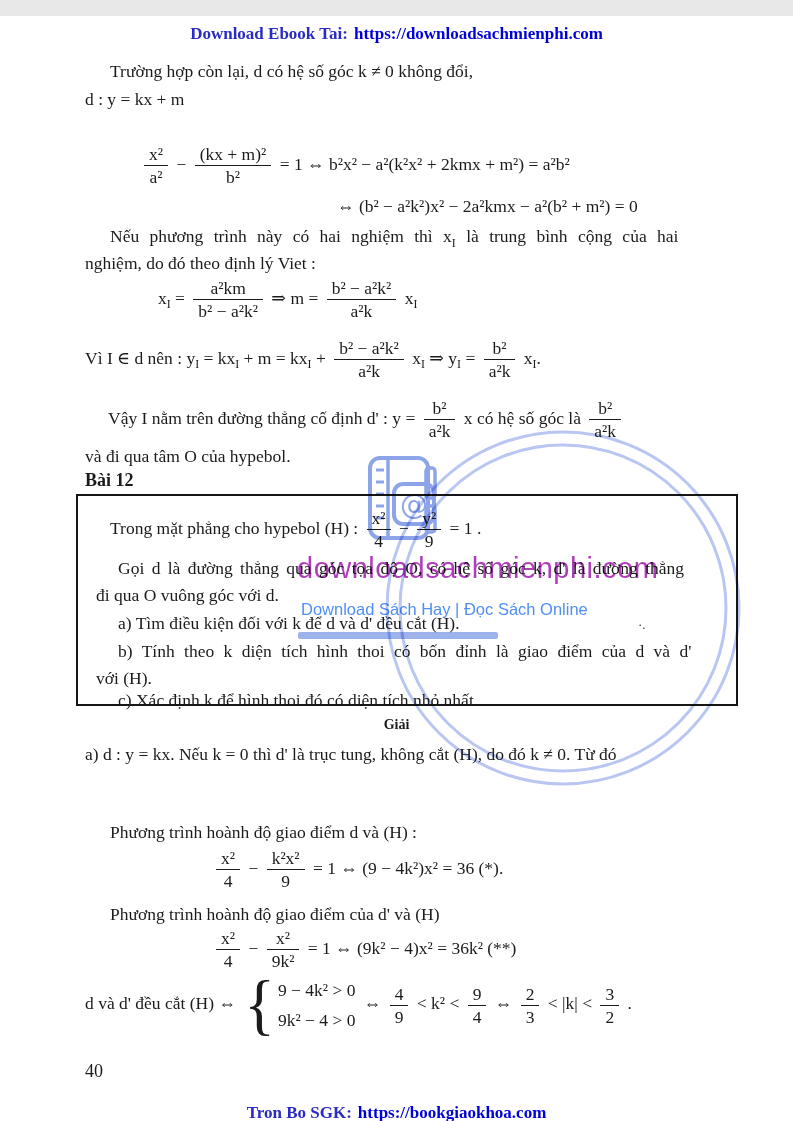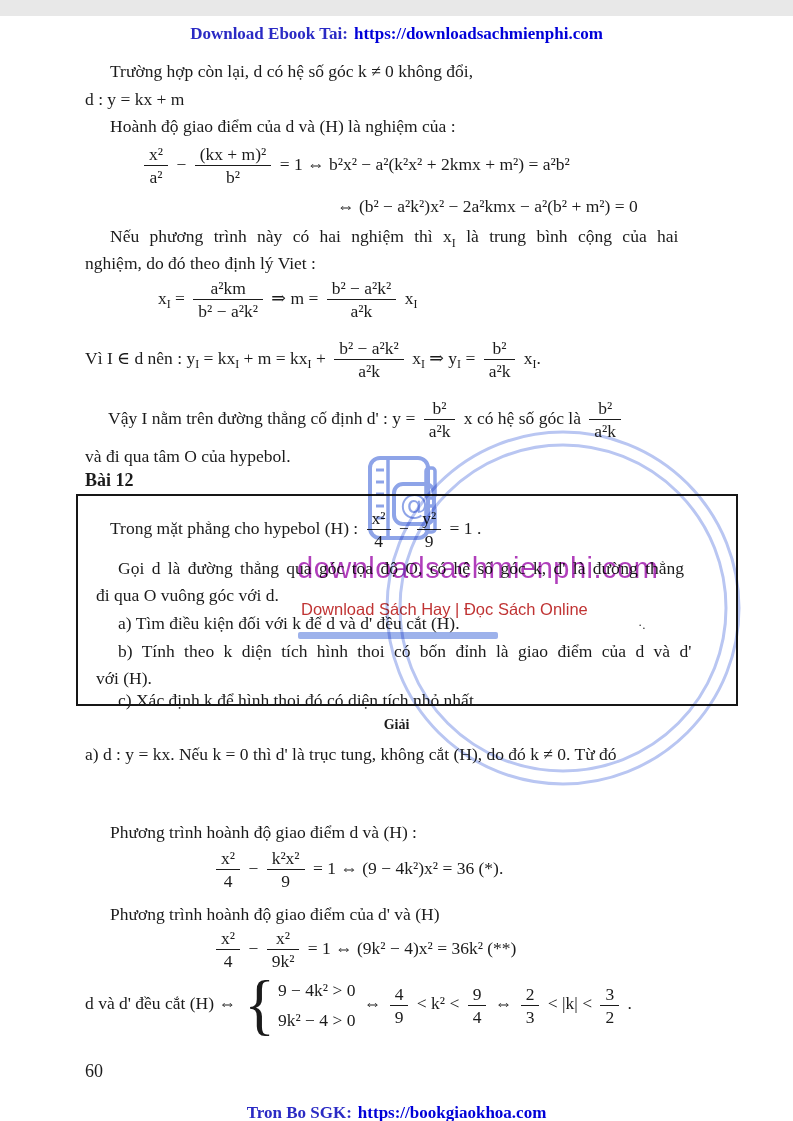--- a/index.html
+++ b/index.html
@@ -30,36 +30,35 @@
   .link-label{color:#2a2ac4;margin-right:6px;}
   .link-url{color:#0000d8;text-decoration:none;}
   
   .problem-box{position:absolute;left:76px;top:478px;width:662px;height:212px;border:2.5px solid #161616;box-sizing:border-box;}
   .artifact{font-size:13px;color:#333;}
   
   .wm{position:absolute;pointer-events:none;mix-blend-mode:multiply;}
   .wm-bigtext{left:297px;top:536px;font-family:"Liberation Sans","DejaVu Sans",sans-serif;
     font-size:29px;color:#a21caf;letter-spacing:0.5px;opacity:0.85;}
   .wm-smalltext{left:301px;top:584px;font-family:"Liberation Sans","DejaVu Sans",sans-serif;
-    font-size:16.5px;color:#b91c1c;opacity:0.9;}
+    font-size:16.5px;color:#3b82f6;opacity:0.9;}
   .wm-bar{left:298px;top:616px;width:200px;height:7px;background:#8ca4e8;border-radius:2px;opacity:0.85;}
   .pageno{font-size:18px;}
 </style>
 </head>
 <body>
 
 <div class="page">
 
   <div class="abs toplink" style="top:8px;left:0;">
     <span class="link-label">Download Ebook Tai:</span><a class="link-url" href="#">https://downloadsachmienphi.com</a>
   </div>
 
   <div class="abs indent" style="top:45px;left:85px;width:660px;">Trường hợp còn lại, d có hệ số góc k ≠ 0 không đổi,</div>
   <div class="abs" style="top:73px;left:85px;">d : y = kx + m</div>
-  <div class="abs indent" style="top:100px;left:85px;width:660px;">Hoành độ giao điểm của d và (H) là nghiệm của :</div>
 
   <div class="abs eq" style="top:128px;left:140px;"><span class="frac"><span class="num">x²</span><span class="den">a²</span></span> − <span class="frac"><span class="num">(kx + m)²</span><span class="den">b²</span></span> = 1   ⇔ b²x² − a²(k²x² + 2kmx + m²) = a²b²</div>
   <div class="abs eq" style="top:180px;left:337px;">⇔ (b² − a²k²)x² − 2a²kmx − a²(b² + m²) = 0</div>
 
   <div class="abs indent ws6" style="top:210px;left:85px;width:680px;">Nếu phương trình này có hai nghiệm thì x<sub>I</sub> là trung bình cộng của hai</div>
   <div class="abs" style="top:237px;left:85px;">nghiệm, do đó theo định lý Viet :</div>
 
   <div class="abs eq" style="top:262px;left:158px;">x<sub>I</sub> = <span class="frac"><span class="num">a²km</span><span class="den">b² − a²k²</span></span> ⇒ m = <span class="frac"><span class="num">b² − a²k²</span><span class="den">a²k</span></span> x<sub>I</sub></div>
   <div class="abs eq" style="top:322px;left:85px;">Vì I ∈ d nên : y<sub>I</sub> = kx<sub>I</sub> + m = kx<sub>I</sub> + <span class="frac"><span class="num">b² − a²k²</span><span class="den">a²k</span></span> x<sub>I</sub> ⇒ y<sub>I</sub> = <span class="frac"><span class="num">b²</span><span class="den">a²k</span></span> x<sub>I</sub>.</div>
   <div class="abs eq" style="top:382px;left:108px;">Vậy I nằm trên đường thẳng cố định d' : y = <span class="frac"><span class="num">b²</span><span class="den">a²k</span></span> x có hệ số góc là <span class="frac"><span class="num">b²</span><span class="den">a²k</span></span></div>
@@ -88,21 +87,21 @@
   <div class="abs eq" style="top:912px;left:212px;"><span class="frac"><span class="num">x²</span><span class="den">4</span></span> − <span class="frac"><span class="num">x²</span><span class="den">9k²</span></span> = 1  ⇔ (9k² − 4)x² = 36k² (**)</div>
 
   <div class="abs eq" style="top:962px;left:85px;">d và d' đều cắt (H) ⇔ <span class="sys">
         <span class="brace">{</span>
         <span class="rows">
           <span>9 − 4k² &gt; 0</span>
           <span>9k² − 4 &gt; 0</span>
         </span>
       </span> ⇔ <span class="frac"><span class="num">4</span><span class="den">9</span></span> &lt; k² &lt; <span class="frac"><span class="num">9</span><span class="den">4</span></span> ⇔ <span class="frac"><span class="num">2</span><span class="den">3</span></span> &lt; |k| &lt; <span class="frac"><span class="num">3</span><span class="den">2</span></span> .</div>
 
-  <div class="abs pageno" style="top:1045px;left:85px;">60</div>
+  <div class="abs pageno" style="top:1045px;left:85px;">40</div>
 
   <div class="abs bottomlink" style="top:1087px;left:0;">
     <span class="link-label">Tron Bo SGK:</span><a class="link-url" href="#">https://bookgiaokhoa.com</a>
   </div>
 
   <div class="wm" style="left:383px;top:412px;width:360px;height:360px;">
     <svg width="360" height="360" viewBox="0 0 360 360">
       <circle cx="180" cy="180" r="176" fill="none" stroke="#b9c6f2" stroke-width="3"></circle>
       <circle cx="180" cy="180" r="163" fill="none" stroke="#b9c6f2" stroke-width="3"></circle>
     </svg>

